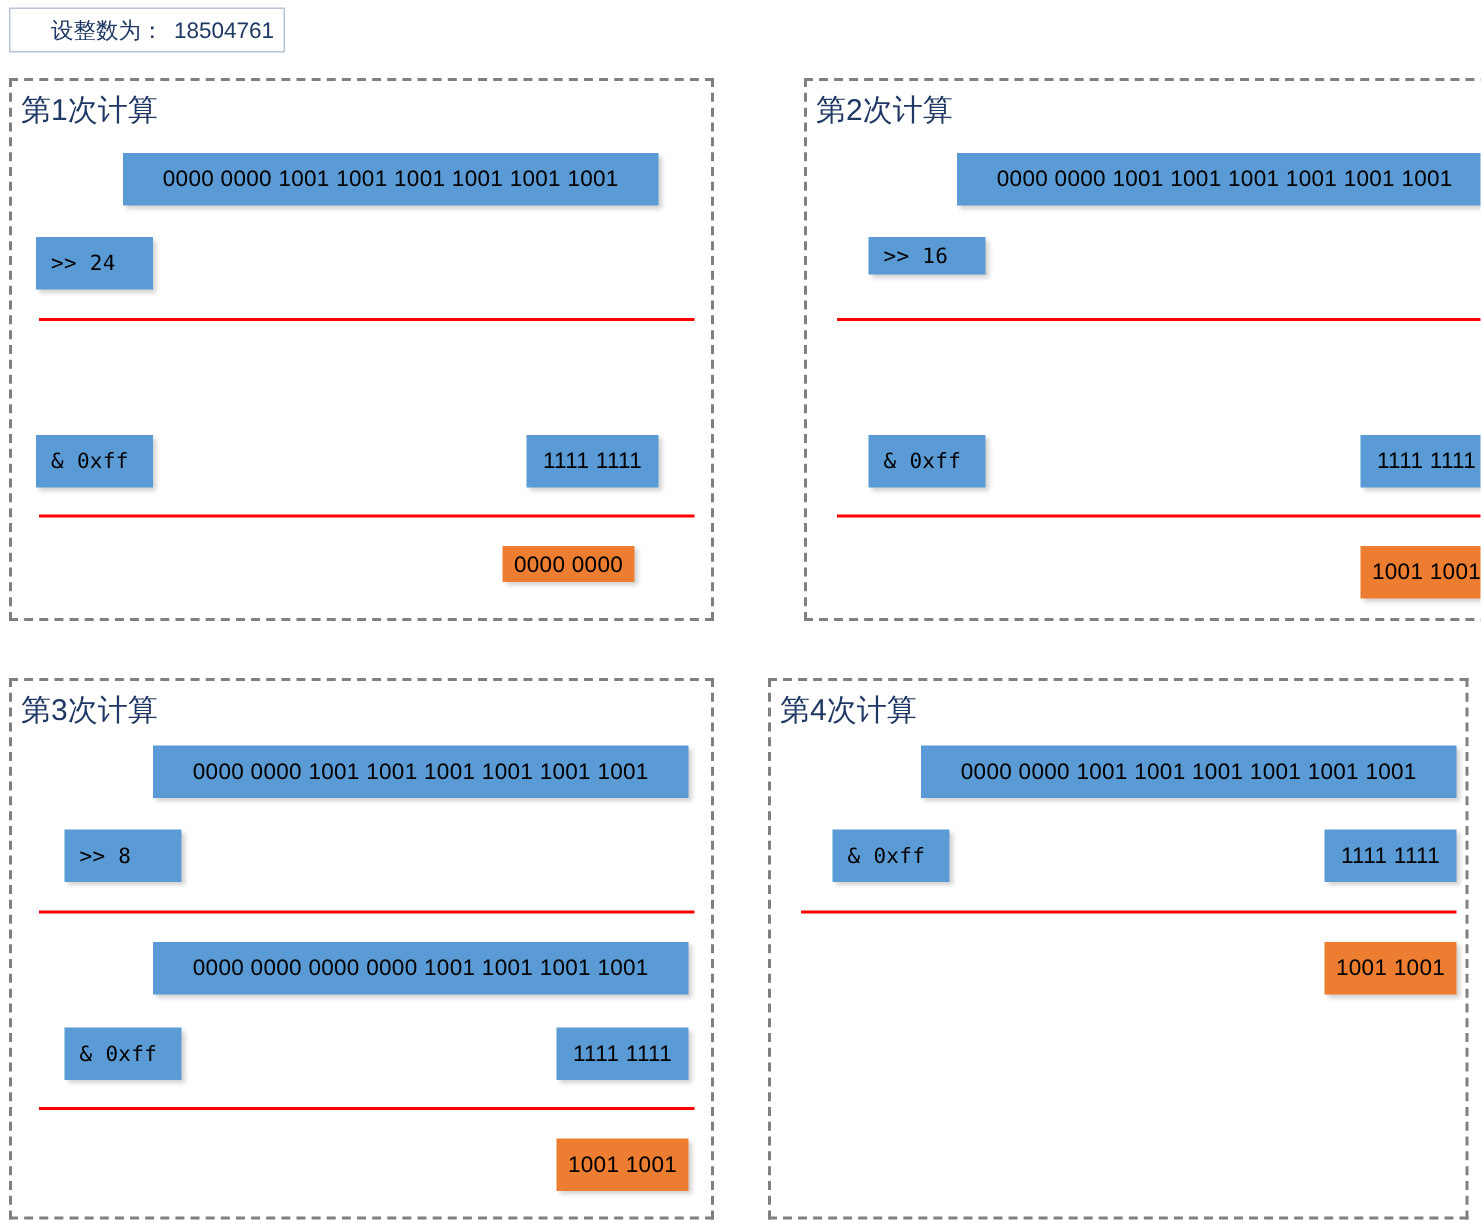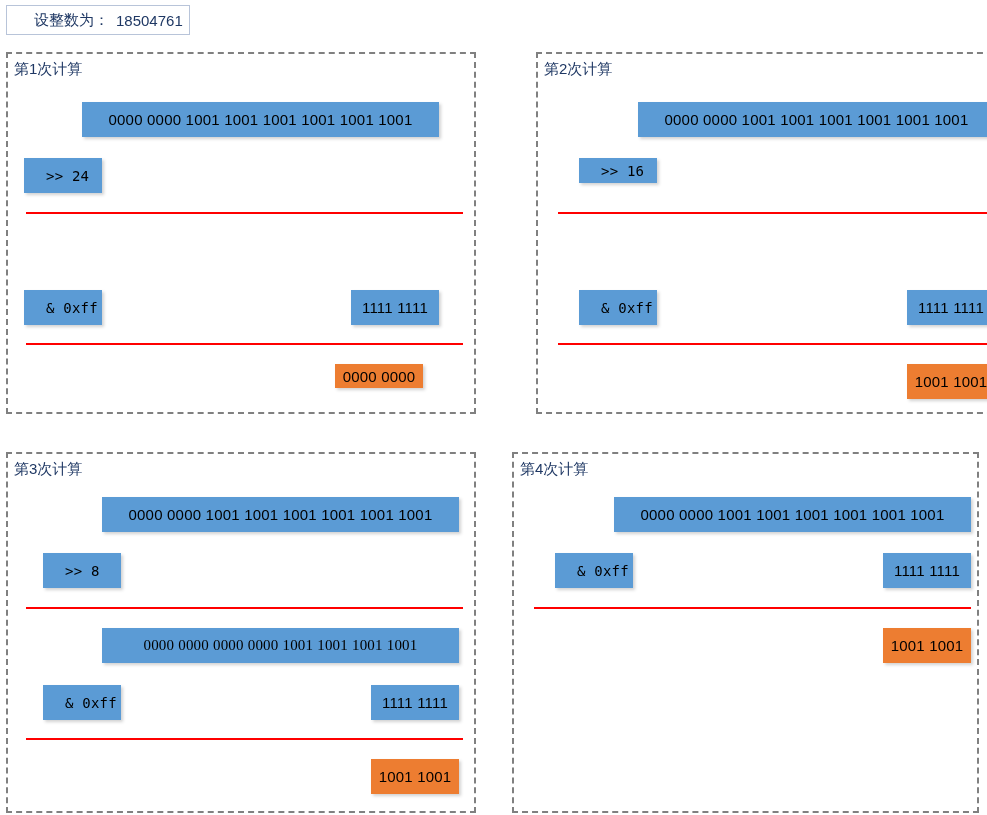--- a/index.html
+++ b/index.html
@@ -51,21 +51,21 @@
   }
   #panel-1 { left: 6px;   top: 52px;  width: 470px; height: 362px; }
   #panel-2 { left: 512px; top: 52px;  width: 467px; height: 362px; margin-left: 24px; }
   #panel-3 { left: 6px;   top: 452px; width: 470px; height: 361px; }
   #panel-4 { left: 512px; top: 452px; width: 467px; height: 361px; }
 
   .panel-title {
     position: absolute;
     left: 6px;
     top: 6px;
-    font-size: 15px;
+    font-size: 20px;
     color: #1f3864;
     white-space: nowrap;
   }
 
   
   .bar {
     position: absolute;
     background: #5b9bd5;
     color: #000000;
     font-family: "Liberation Sans", sans-serif;
@@ -73,21 +73,21 @@
     display: flex;
     align-items: center;
     justify-content: center;
     box-sizing: border-box;
     box-shadow: 2px 2px 3px rgba(0,0,0,0.18);
     white-space: nowrap;
     letter-spacing: 0.2px;
   }
   .bar.op {
     justify-content: flex-start;
-    padding-left: 22px;
+    padding-left: 10px;
     color: #000000;
     font-family: "DejaVu Sans Mono", monospace;
     font-size: 14px;
   }
   .bar.result {
     background: #ed7d31;
   }
 
   
   .divider {
@@ -144,21 +144,21 @@
 
 <div class="panel" id="panel-3">
   <div class="panel-title">第3次计算</div>
 
   <div class="bar" style="left:94px; top:43px; width:357px; height:35px;">0000 0000 1001 1001 1001 1001 1001 1001</div>
 
   <div class="bar op" style="left:35px; top:99px; width:78px; height:35px;">&gt;&gt; 8</div>
 
   <div class="divider" style="left:18px; top:153px; width:437px;"></div>
 
-  <div class="bar" style="left:94px; top:174px; width:357px; height:35px;font-family:Liberation Serif, serif;">0000 0000 0000 0000 1001 1001 1001 1001</div>
+  <div class="bar" style="left:94px; top:174px; width:357px; height:35px;">0000 0000 0000 0000 1001 1001 1001 1001</div>
 
   <div class="bar op" style="left:35px; top:231px; width:78px; height:35px;">&amp; 0xff</div>
 
   <div class="bar" style="left:363px; top:231px; width:88px; height:35px;">1111 1111</div>
 
   <div class="divider" style="left:18px; top:284px; width:437px;"></div>
 
   <div class="bar result" style="left:363px; top:305px; width:88px; height:35px;">1001 1001</div>
 </div>
 

